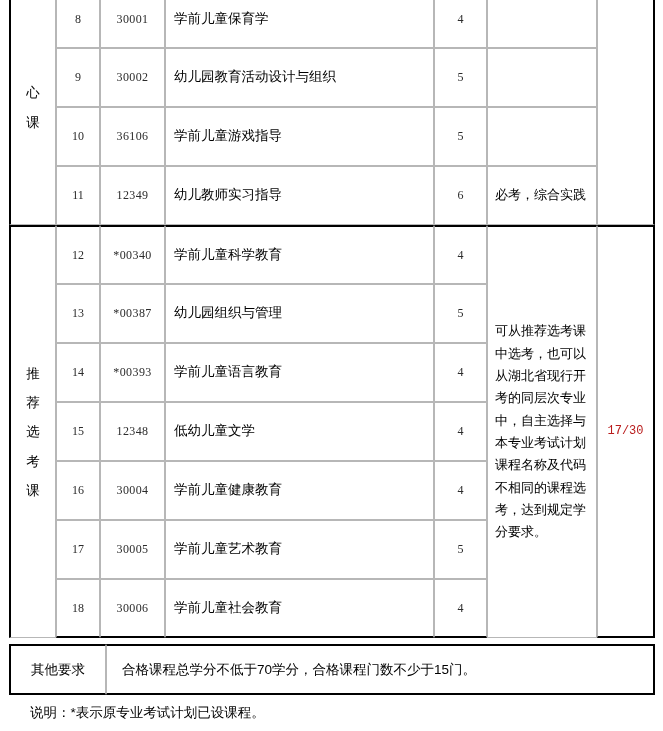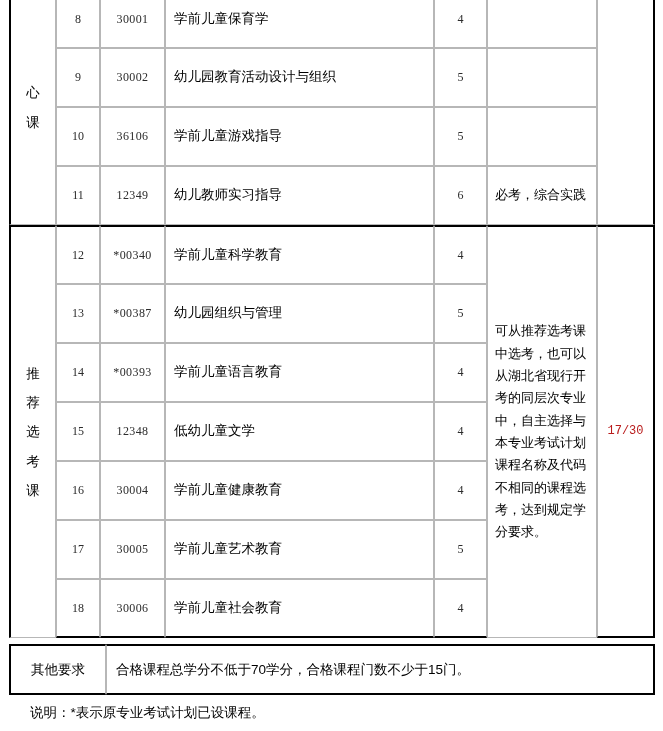--- a/index.html
+++ b/index.html
@@ -120,21 +120,21 @@
     background: #ffffff;
     height: 45px;
     vertical-align: middle;
   }
   .req-label {
     width: 92px;
     text-align: center;
   }
   .req-value {
     text-align: left;
-    padding-left: 9px;
+    padding-left: 15px;
   }
   .note {
     position: absolute;
     left: 30px;
     top: 703px;
     font-size: 13.5px;
     line-height: 1.5;
     white-space: nowrap;
   }
 </style>

